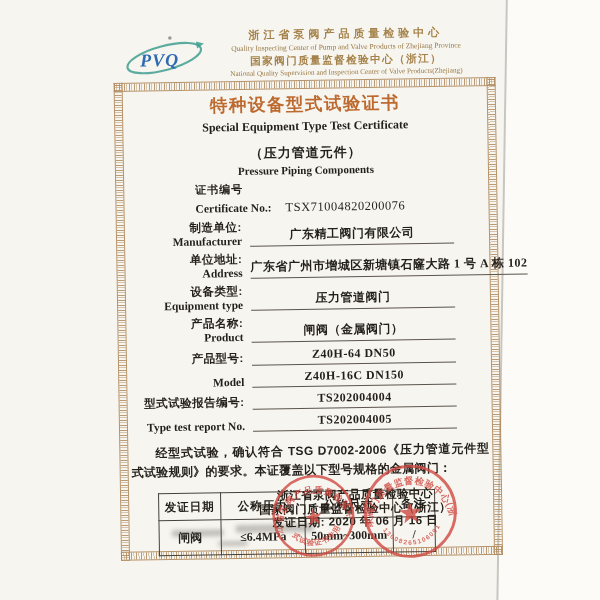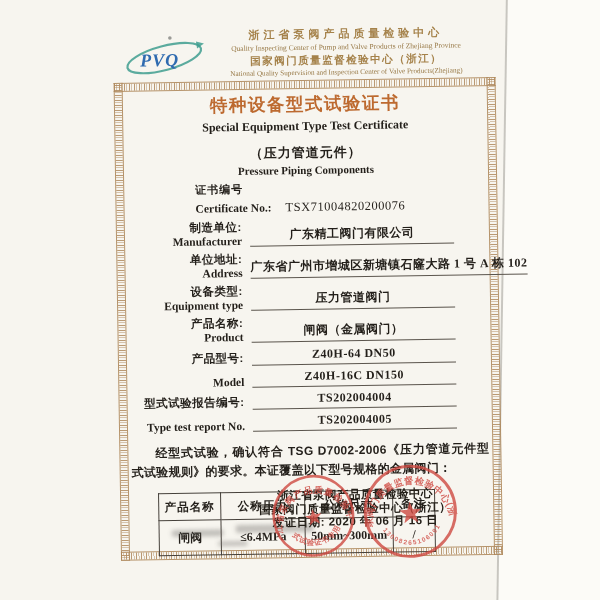--- a/index.html
+++ b/index.html
@@ -186,21 +186,21 @@
 
       <table class="spec">
         <colgroup>
             <col class="c1">
             <col class="c2">
             <col class="c3">
             <col class="c4">
           </colgroup>
         <thead>
           <tr>
-            <th>产品名称</th>
+            <th>发证日期</th>
             <th>公称压力</th>
             <th>公称尺寸</th>
             <th>备注</th>
           </tr>
         </thead>
         <tbody>
           <tr>
             <td>闸阀</td>
             <td>≤6.4MPa</td>
             <td>50mm~300mm</td>

